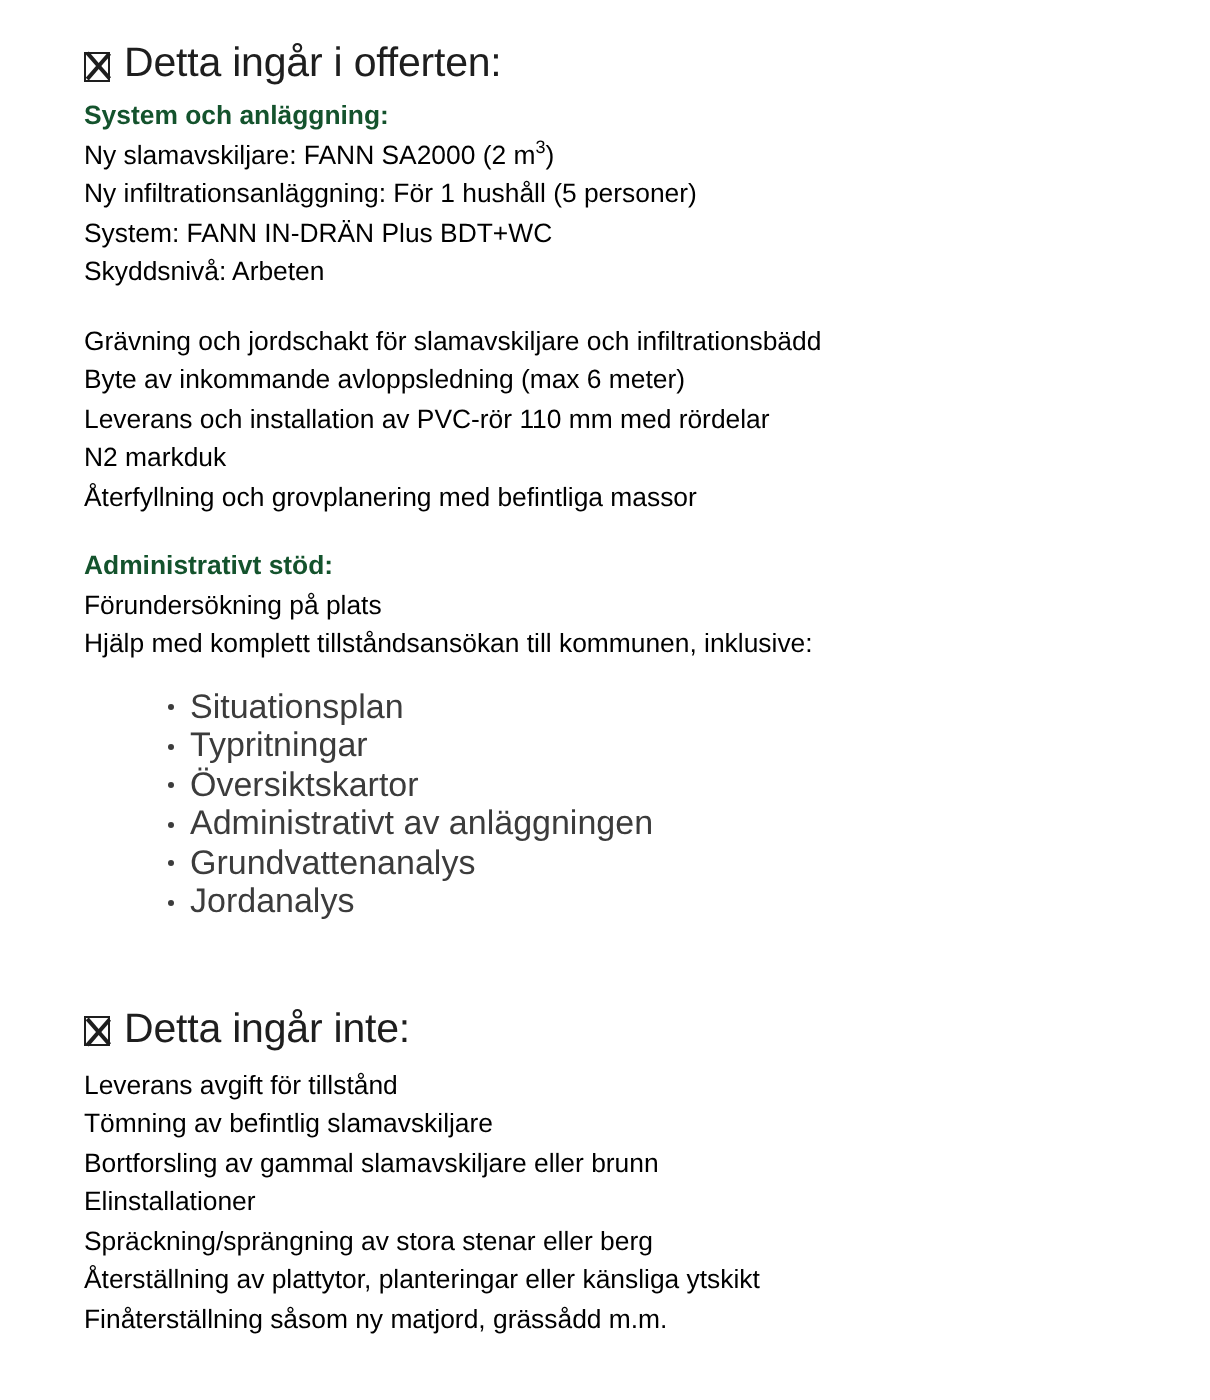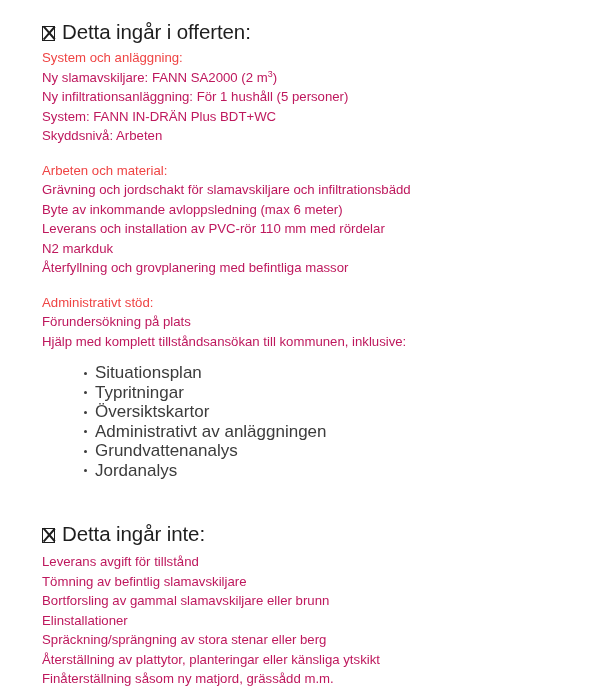--- a/index.html
+++ b/index.html
@@ -55,30 +55,30 @@
     width: 1.5px;
     height: 17px;
     background: #1e1e1e;
     transform-origin: center;
   }
   .tofu::before { transform: translate(-50%, -50%) rotate(41deg); }
   .tofu::after  { transform: translate(-50%, -50%) rotate(-41deg); }
 
   .sub-heading {
     font-size: 13.2px;
-    font-weight: 400;
-    color: #ef4444;
+    font-weight: 700;
+    color: #14532d;
     line-height: 19.5px;
     margin: 0;
     white-space: nowrap;
   }
   .line {
     font-size: 13.2px;
     font-weight: 400;
-    color: #be185d;
+    color: #000000;
     line-height: 19.5px;
     margin: 0;
     white-space: nowrap;
   }
   .line sup {
     font-size: 9px;
     vertical-align: super;
     line-height: 0;
   }
 
@@ -136,21 +136,20 @@
       <p class="sub-heading">System och anläggning:</p>
       <p class="line">Ny slamavskiljare: FANN SA2000 (2 m<sup>3</sup>)</p>
       <p class="line">Ny infiltrationsanläggning: För 1 hushåll (5 personer)</p>
       <p class="line">System: FANN IN-DRÄN Plus BDT+WC</p>
       <p class="line">Skyddsnivå: Arbeten</p>
     </div>
 
     <div class="gap-between-groups"></div>
 
     <div class="block">
-      <p class="sub-heading">Arbeten och material:</p>
       <p class="line">Grävning och jordschakt för slamavskiljare och infiltrationsbädd</p>
       <p class="line">Byte av inkommande avloppsledning (max 6 meter)</p>
       <p class="line">Leverans och installation av PVC-rör 110 mm med rördelar</p>
       <p class="line">N2 markduk</p>
       <p class="line">Återfyllning och grovplanering med befintliga massor</p>
     </div>
 
     <div class="gap-between-groups"></div>
 
     <div class="block">

